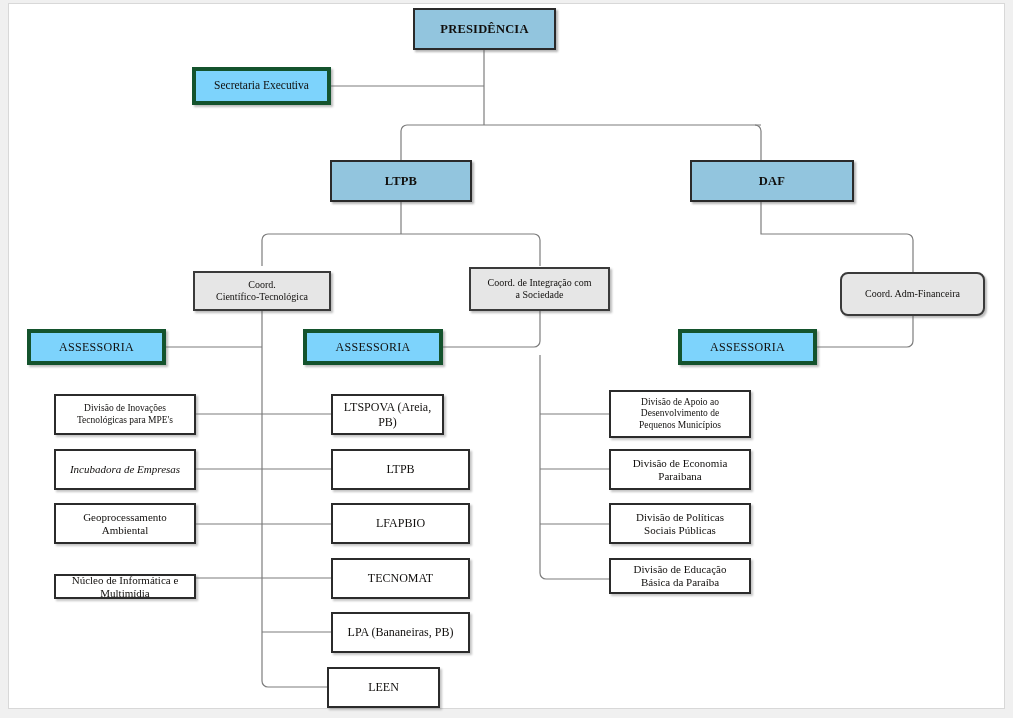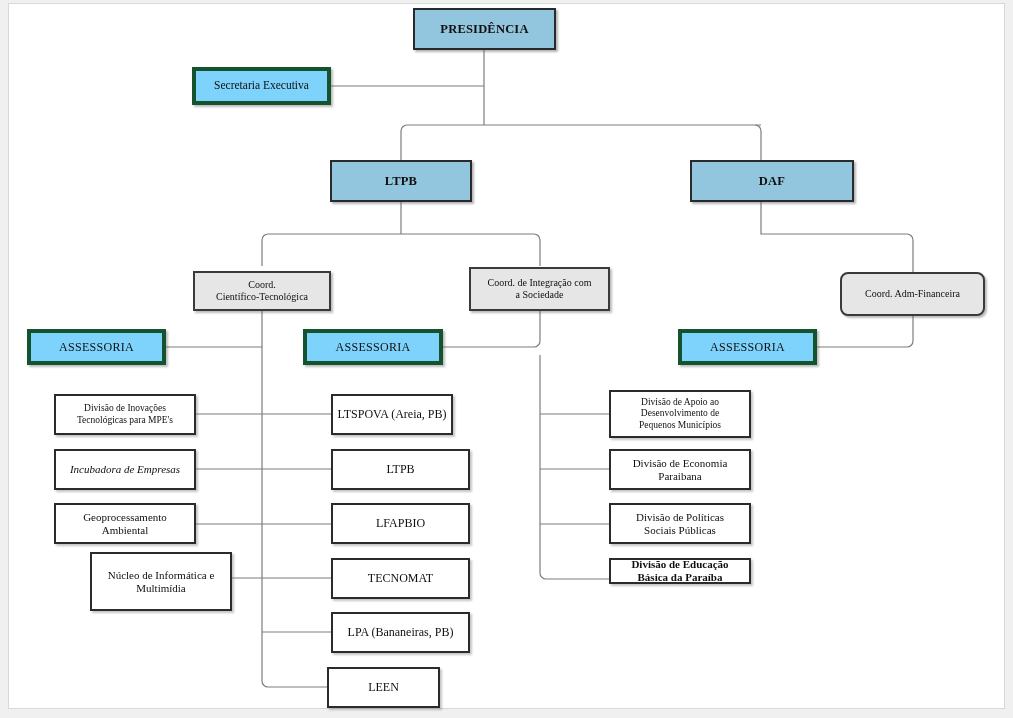--- a/index.html
+++ b/index.html
@@ -202,26 +202,26 @@
       <span class="lbl">Divisão de Inovações
 Tecnológicas para MPE's</span>
     </div>
     <div class="node n-white" style="left:54px; top:449px; width:142px; height:41px;font-style:italic;">
       <span class="lbl">Incubadora de Empresas</span>
     </div>
     <div class="node n-white" style="left:54px; top:503px; width:142px; height:41px;">
       <span class="lbl">Geoprocessamento
 Ambiental</span>
     </div>
-    <div class="node n-white" style="left:54px; top:552px; width:142px; height:59px;margin-left:36px;">
+    <div class="node n-white" style="left:54px; top:574px; width:142px; height:25px;">
       <span class="lbl">Núcleo de Informática e
 Multimídia</span>
     </div>
 
-    <div class="node n-white big" style="left:331px; top:394px; width:122px; height:41px;font-family:Liberation Serif, serif;">
+    <div class="node n-white big" style="left:331px; top:394px; width:113px; height:41px;font-family:Liberation Serif, serif;">
       <span class="lbl">LTSPOVA (Areia, PB)</span>
     </div>
     <div class="node n-white big" style="left:331px; top:449px; width:139px; height:41px;">
       <span class="lbl">LTPB</span>
     </div>
     <div class="node n-white big" style="left:331px; top:558px; width:139px; height:41px;">
       <span class="lbl">TECNOMAT</span>
     </div>
     <div class="node n-white big" style="left:331px; top:503px; width:139px; height:41px;">
       <span class="lbl">LFAPBIO</span>
@@ -239,19 +239,19 @@
 Pequenos Municípios</span>
     </div>
     <div class="node n-white" style="left:609px; top:449px; width:142px; height:41px;">
       <span class="lbl">Divisão de Economia
 Paraibana</span>
     </div>
     <div class="node n-white" style="left:609px; top:503px; width:142px; height:41px;justify-content:flex-end;">
       <span class="lbl">Divisão de Políticas
 Sociais Públicas</span>
     </div>
-    <div class="node n-white" style="left:609px; top:558px; width:142px; height:26px;font-weight:bold;">
+    <div class="node n-white" style="left:609px; top:558px; width:142px; height:36px;">
       <span class="lbl">Divisão de Educação
 Básica da Paraíba</span>
     </div>
 
   </div>
 </div>
 
 </body></html>

